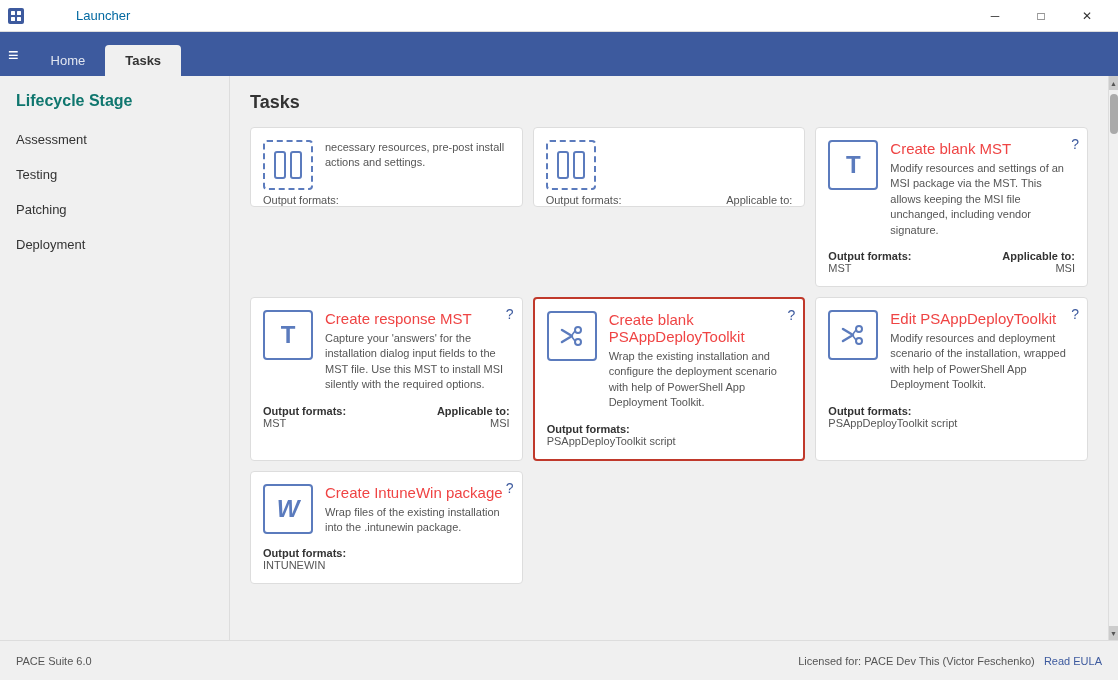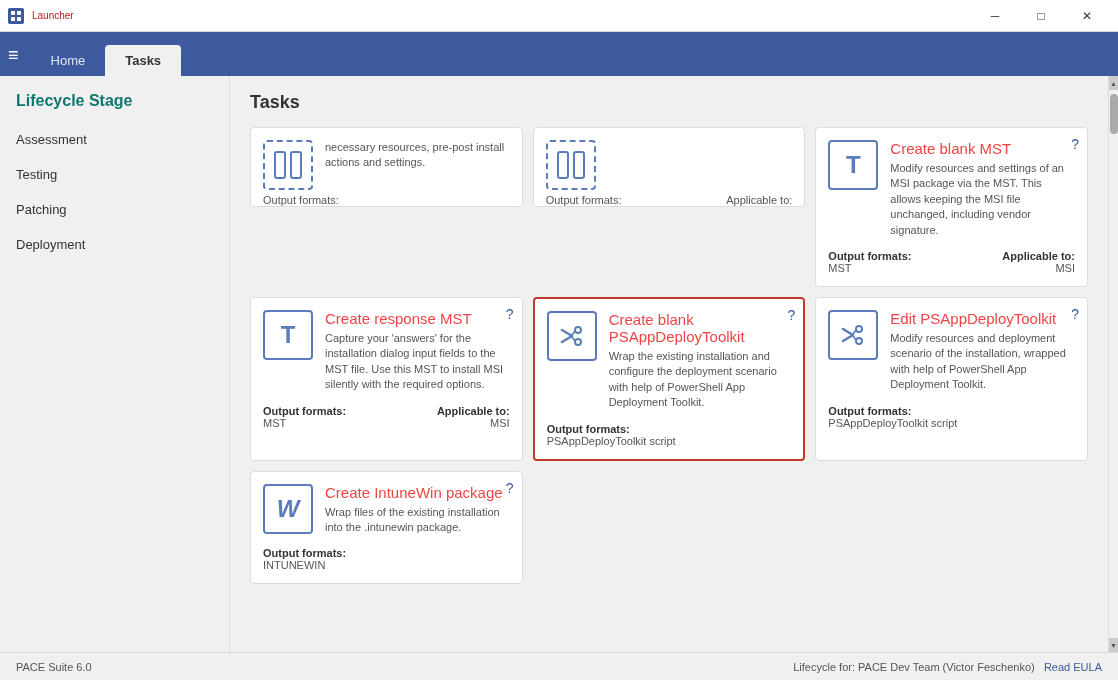--- a/index.html
+++ b/index.html
@@ -15,21 +15,21 @@
       border-bottom: 1px solid #ddd;
       flex-shrink: 0;
     }
     .title-bar-icon {
       width: 16px; height: 16px; margin-right: 8px;
       background: #3d5a9e;
       border-radius: 2px;
       display: flex; align-items: center; justify-content: center;
       color: white; font-size: 8px; font-weight: bold;
     }
-    .title-bar-text { font-size: 10px; color: #b91c1c; flex: 1; }
+    .title-bar-text { font-size: 13px; color: #0369a1; flex: 1; margin-left: 44px; }
     .title-bar-controls { display: flex; gap: 0; }
     .title-bar-btn {
       width: 46px; height: 32px; background: transparent; border: none;
       cursor: pointer; display: flex; align-items: center; justify-content: center;
       font-size: 12px; color: #333;
     }
 
     
     .nav-bar {
       background: #3d5a9e;
@@ -175,21 +175,21 @@
     }
     .scroll-thumb {
       width: 8px; height: 40px;
       background: #aaa; border-radius: 4px; margin-top: 4px;
     }
 
     
     .status-bar {
       background: #f0f0f0;
       border-top: 1px solid #ddd;
-      height: 28px;
+      height: 40px;
       display: flex;
       align-items: center;
       padding: 0 16px;
       justify-content: space-between;
       flex-shrink: 0;
       font-size: 11px; color: #555;
     }
     .status-bar a { color: #3d5a9e; text-decoration: none; }
 
     
@@ -414,17 +414,17 @@
     <div class="scroll-thumb"></div>
     <div style="flex:1;"></div>
     <div class="scroll-arrow">▼</div>
   </div>
 
 </div>
 
 <div class="status-bar">
   <span>PACE Suite 6.0</span>
   <span>
-    <span>Lifecycle for: PACE Dev Team (Victor Feschenko)</span>
+    <span>Licensed for: PACE Dev This (Victor Feschenko)</span>
     &nbsp;
     <a href="#">Read EULA</a>
   </span>
 </div>
 
 </body></html>

